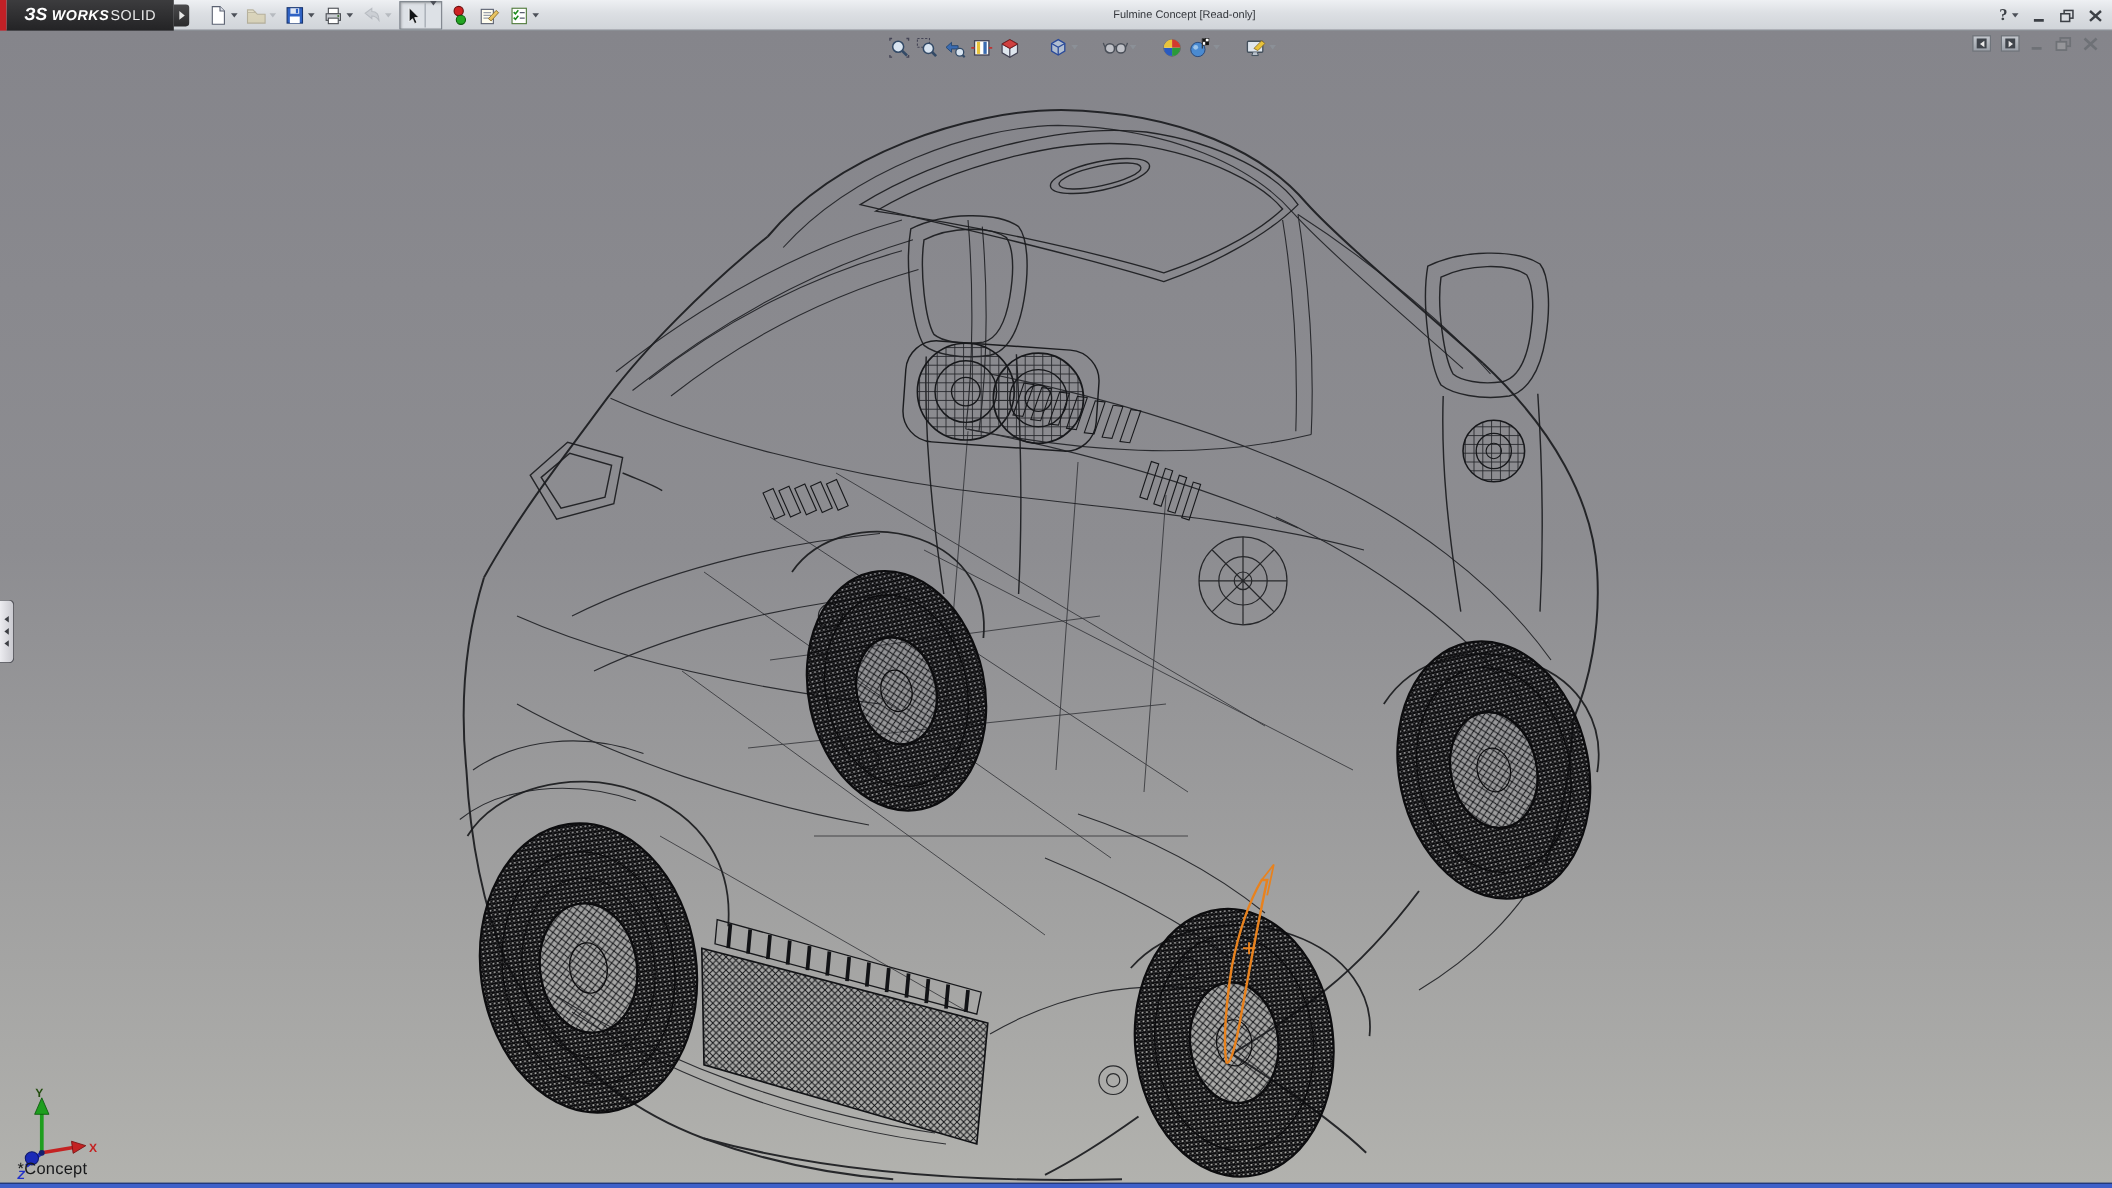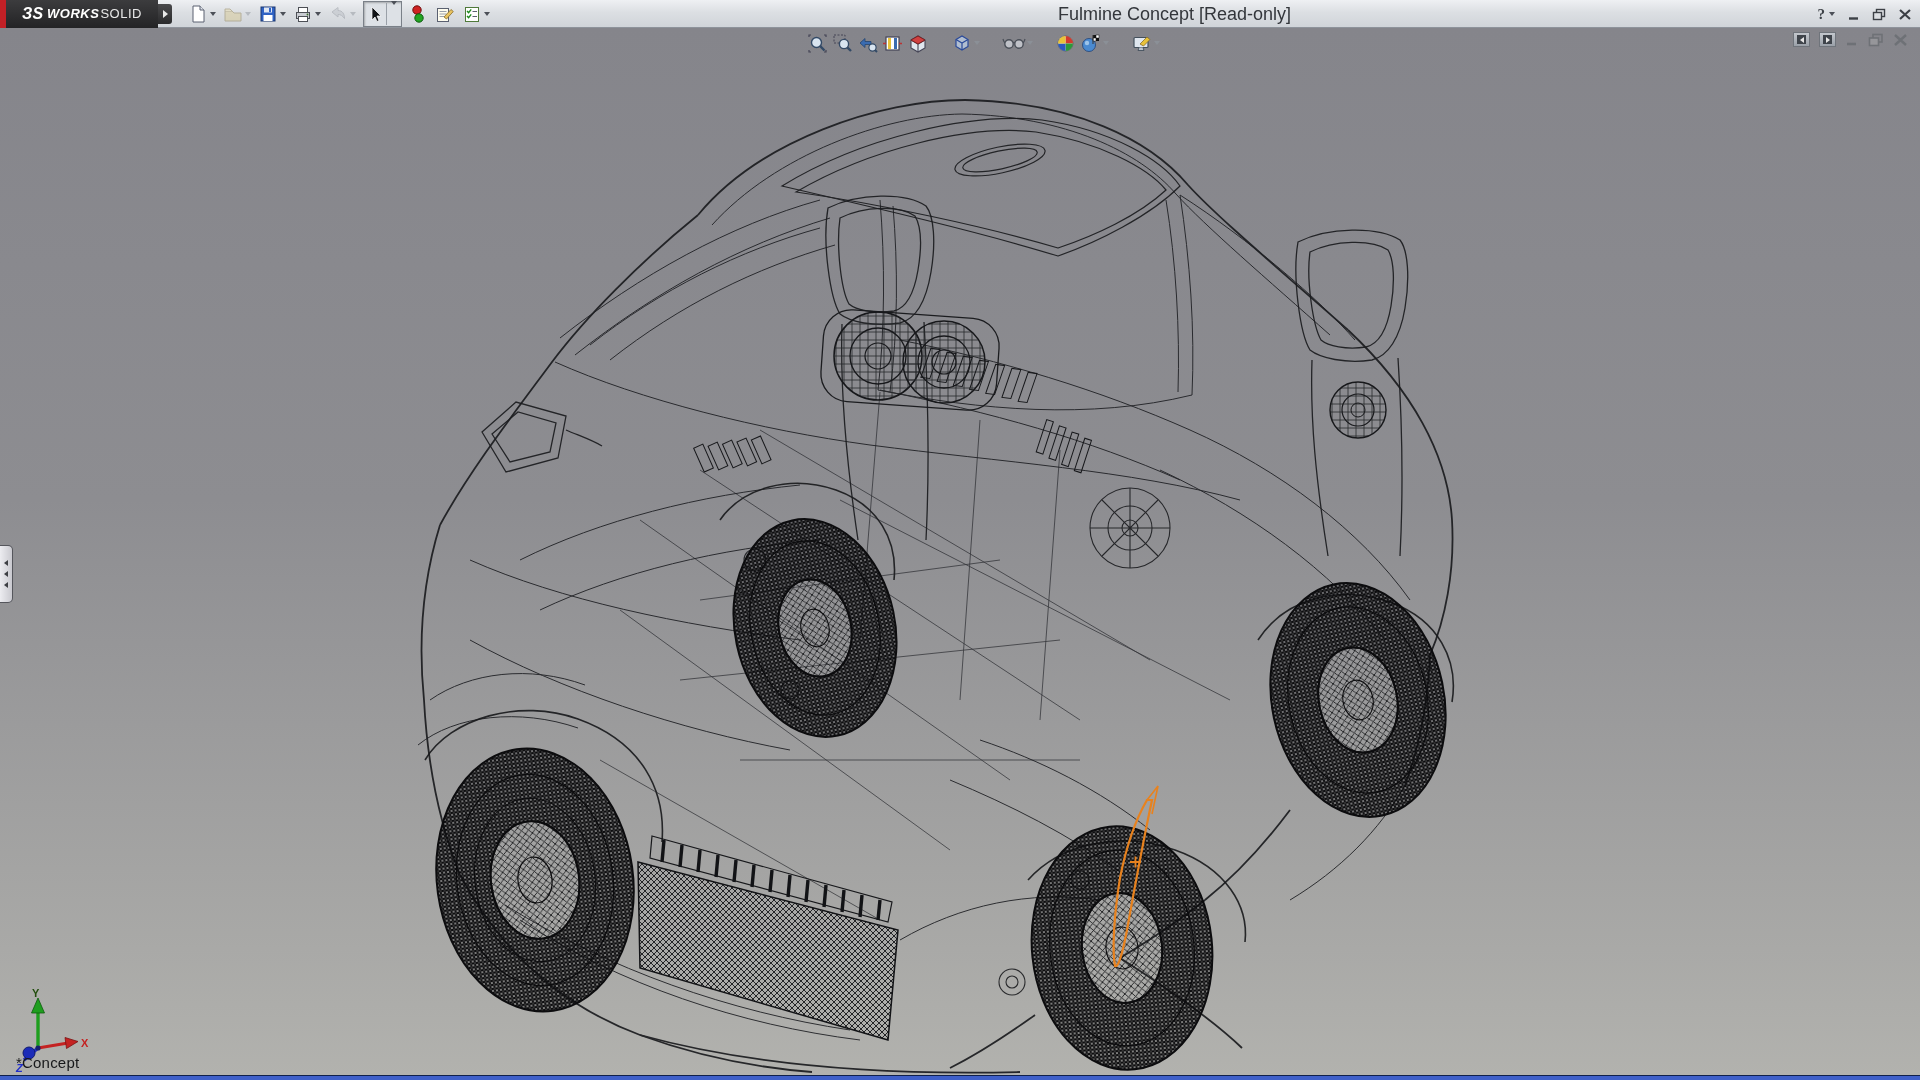--- a/index.html
+++ b/index.html
@@ -23,22 +23,22 @@
   .std-toolbar { display:flex; align-items:center; gap:3px; }
   .tb-item { display:flex; align-items:center; gap:1px; padding:1px 2px; }
   .tb-item.disabled { opacity:.45; }
   .tb-item svg { display:block; }
   .caret { width:0;height:0;border-left:3px solid transparent;border-right:3px solid transparent;border-top:4px solid #4c5058; margin-left:1px; }
   .caret.faint { border-top-color:#8b9097; }
   .select-box { display:flex; align-items:center; background:#dde1e6; border:1px solid #7a8088;
      box-shadow:inset 1px 1px 2px rgba(0,0,0,.25); padding:1px 2px; margin:0 2px; }
   .select-box .caret-cell { border-left:1px solid #9aa0a8; padding:2px 2px 2px 3px; margin-left:2px; }
 
-  .win-title { position:absolute; left:1058px; top:0; height:28px; line-height:28px;
-     font-size:18px; color:#33363b; }
+  .win-title { position:absolute; left:1012px; top:0; height:28px; line-height:28px;
+     font-size:10px; color:#33363b; }
 
   .app-controls { position:absolute; right:8px; top:0; height:28px; display:flex; align-items:center; gap:12px; }
   .app-controls .help { display:flex; align-items:center; gap:3px; }
   .help-q { font-size:15px; font-weight:bold; color:#3c4046; font-family:"Liberation Serif",serif; }
   .glyph-btn svg { display:block; }
 
   
   .viewport { position:relative; flex:1 1 auto;
     background:linear-gradient(180deg,#85858b 0%,#8d8d91 45%,#a9a9a7 88%,#b2b2ae 100%); }
   .model-svg { position:absolute; left:0; top:0; width:1920px; height:1047px; }

